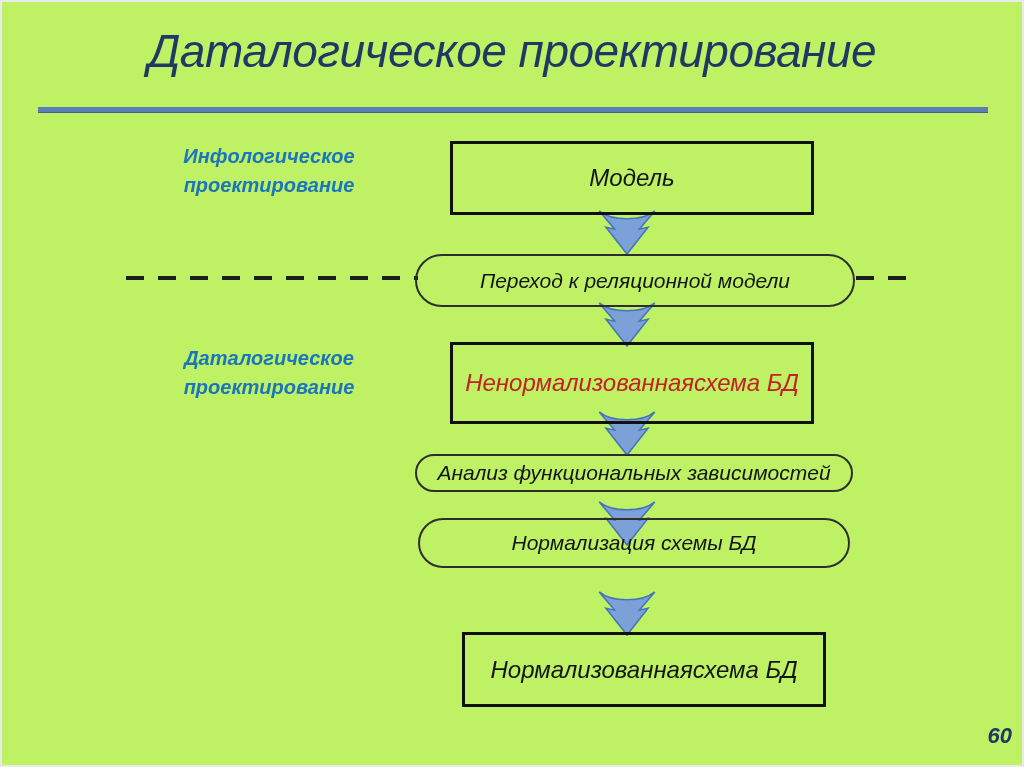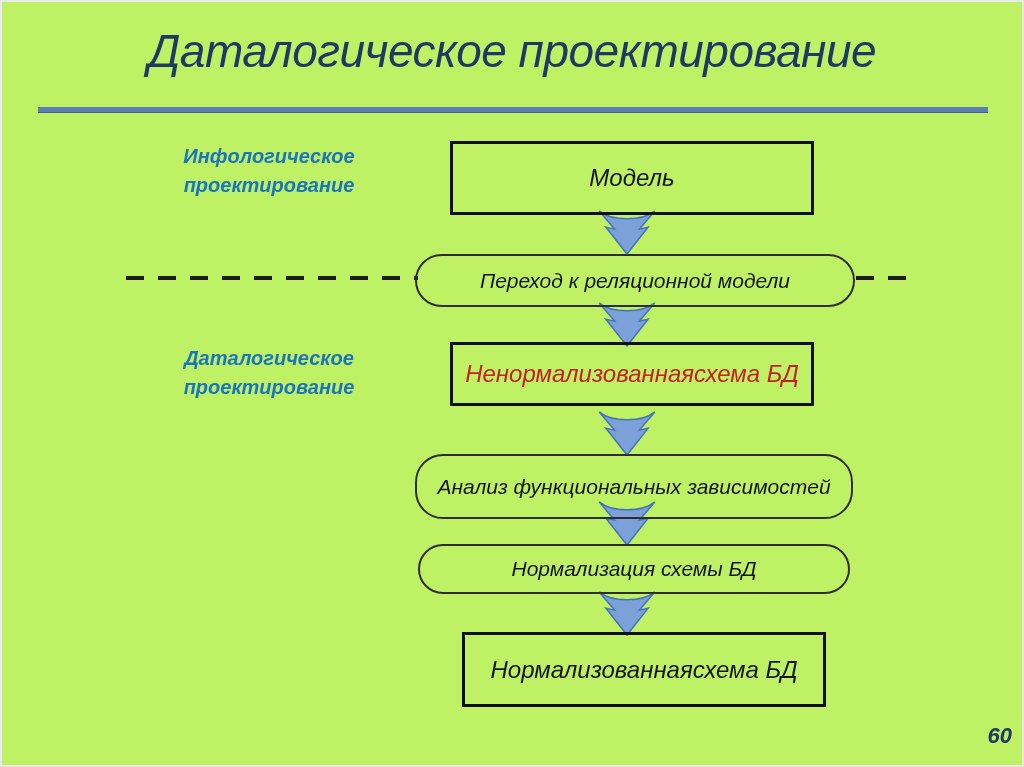--- a/index.html
+++ b/index.html
@@ -31,29 +31,29 @@
   .node{
     position:absolute;display:flex;flex-direction:row;
     align-items:center;justify-content:center;text-align:center;
     color:#141414;z-index:2;box-sizing:border-box;background:transparent;
   }
   .rect{
     left:448px;width:364px;border:3px solid #101010;
     font-size:24px;line-height:32px;
   }
   .rect.model{top:139px;height:74px;}
-  .rect.unnormalized{top:340px;height:64px;color:#C42026;}
+  .rect.unnormalized{top:340px;height:82px;color:#C42026;}
   .rect.normalized{top:630px;height:75px;margin-left:12px;}
   .stadium{
     border:2px solid #2e2e2e;border-radius:28px;
     font-size:21px;line-height:24px;
   }
   .stadium.transition{left:413px;top:252px;width:440px;height:53px;}
-  .stadium.analysis{left:413px;top:452px;width:438px;height:65px;}
-  .stadium.normalization{left:416px;top:542px;width:432px;height:50px;}
+  .stadium.analysis{left:413px;top:452px;width:438px;height:38px;}
+  .stadium.normalization{left:416px;top:516px;width:432px;height:50px;}
   .arrow{
     position:absolute;left:594px;width:62px;height:46px;z-index:1;
   }
   .arrow.a1{top:207px;}
   .arrow.a2{top:299px;}
   .arrow.a3{top:408px;}
   .arrow.a4{top:498px;}
   .arrow.a5{top:588px;}
   .page-number{
     position:absolute;right:10px;bottom:16px;

